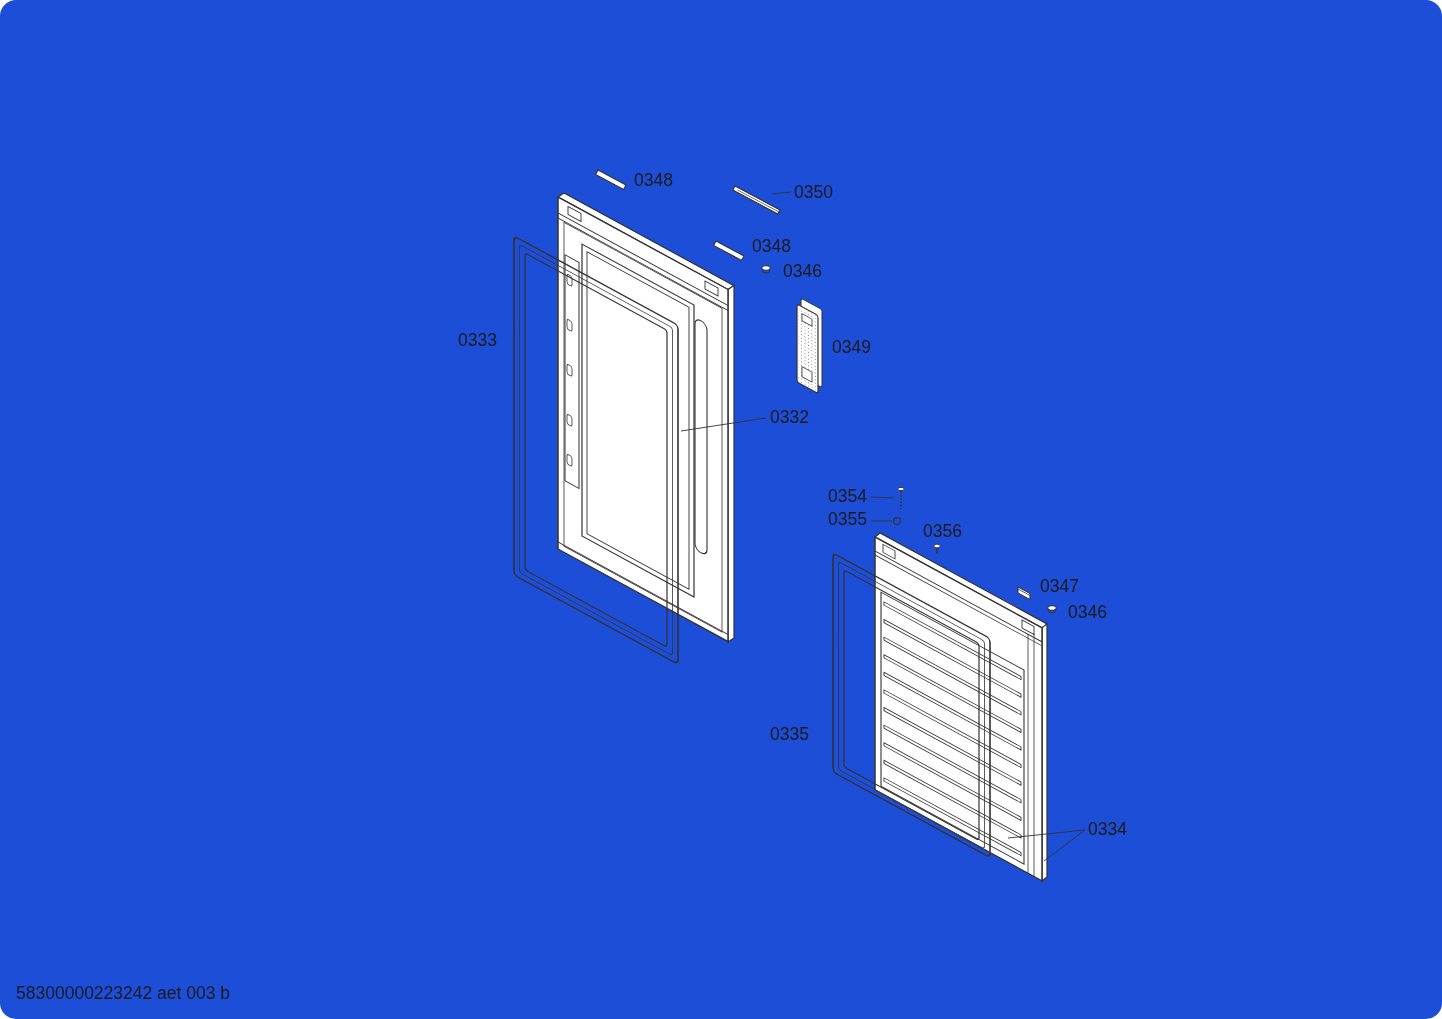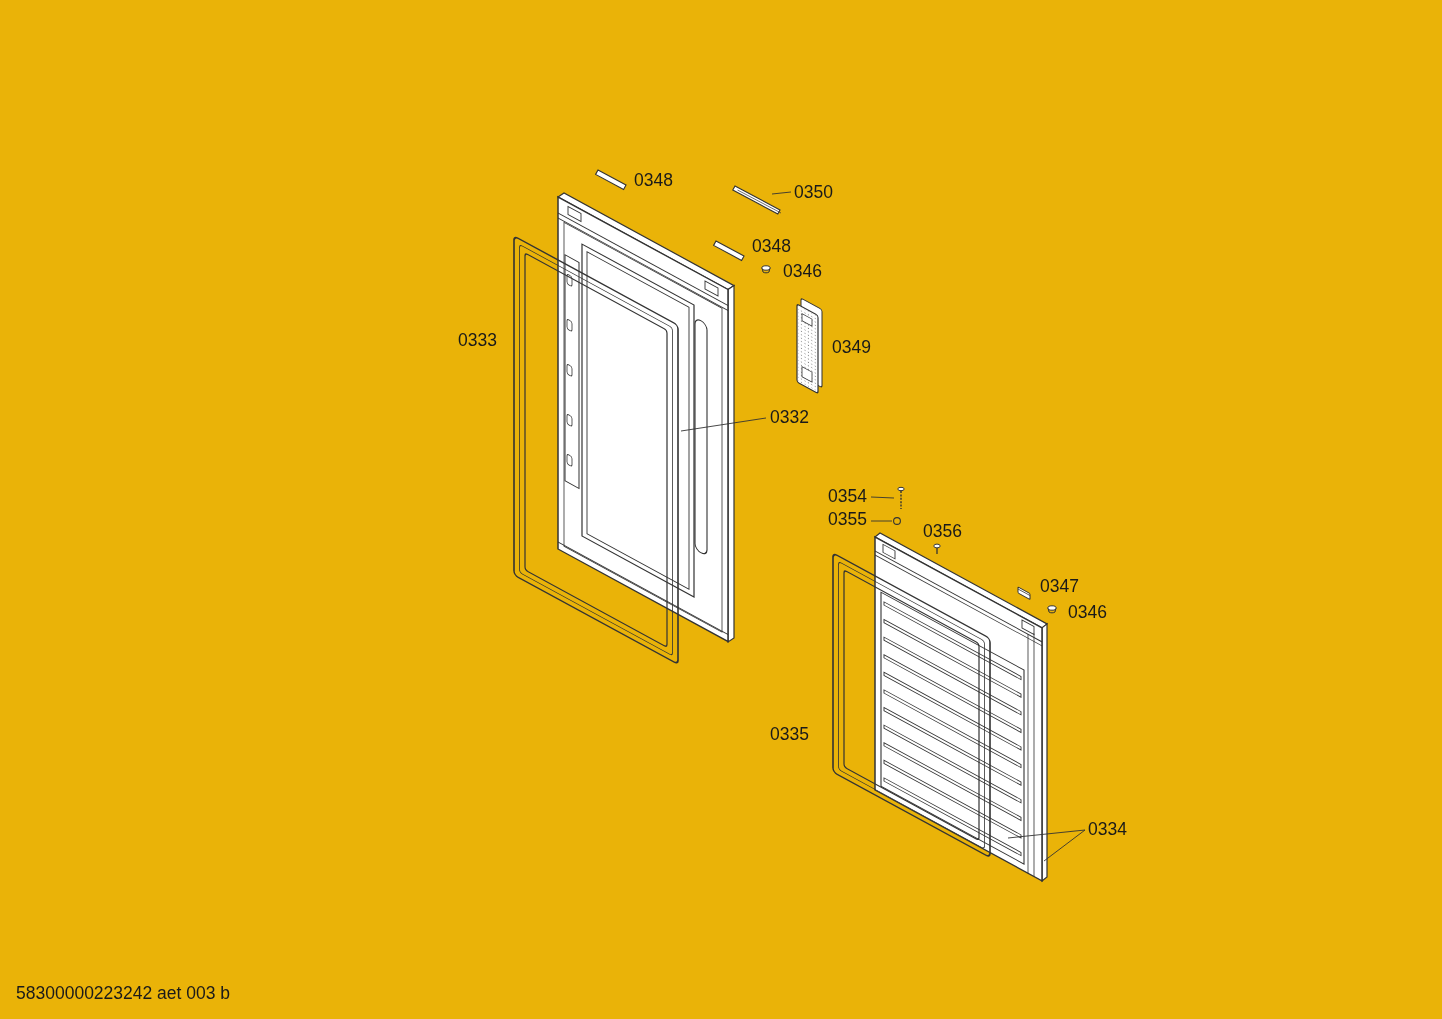--- a/index.html
+++ b/index.html
@@ -1,17 +1,17 @@
 <!DOCTYPE html>
 <html><head>
 <meta charset="utf-8">
 <style>
   html,body{margin:0;padding:0;background:#ffffff;}
-  .canvas{position:relative;width:1442px;height:1019px;background:#eab308;overflow:hidden;
-          font-family:"Liberation Sans", sans-serif;}
+  .canvas{position:relative;width:1442px;height:1019px;background:#1d4ed8;overflow:hidden;
+          font-family:"Liberation Sans", sans-serif;border-radius:16px;}
   svg{position:absolute;left:0;top:0;}
   svg text{font-family:"Liberation Sans", sans-serif;font-size:17.5px;fill:#1a1a1a;}
   svg .ln{stroke:#333;fill:none;}
   svg .face{fill:#fff;stroke:#333;}
 </style>
 </head>
 <body>
 
 <div class="canvas">
 <svg width="1442" height="1019" viewBox="0 0 1442 1019">

